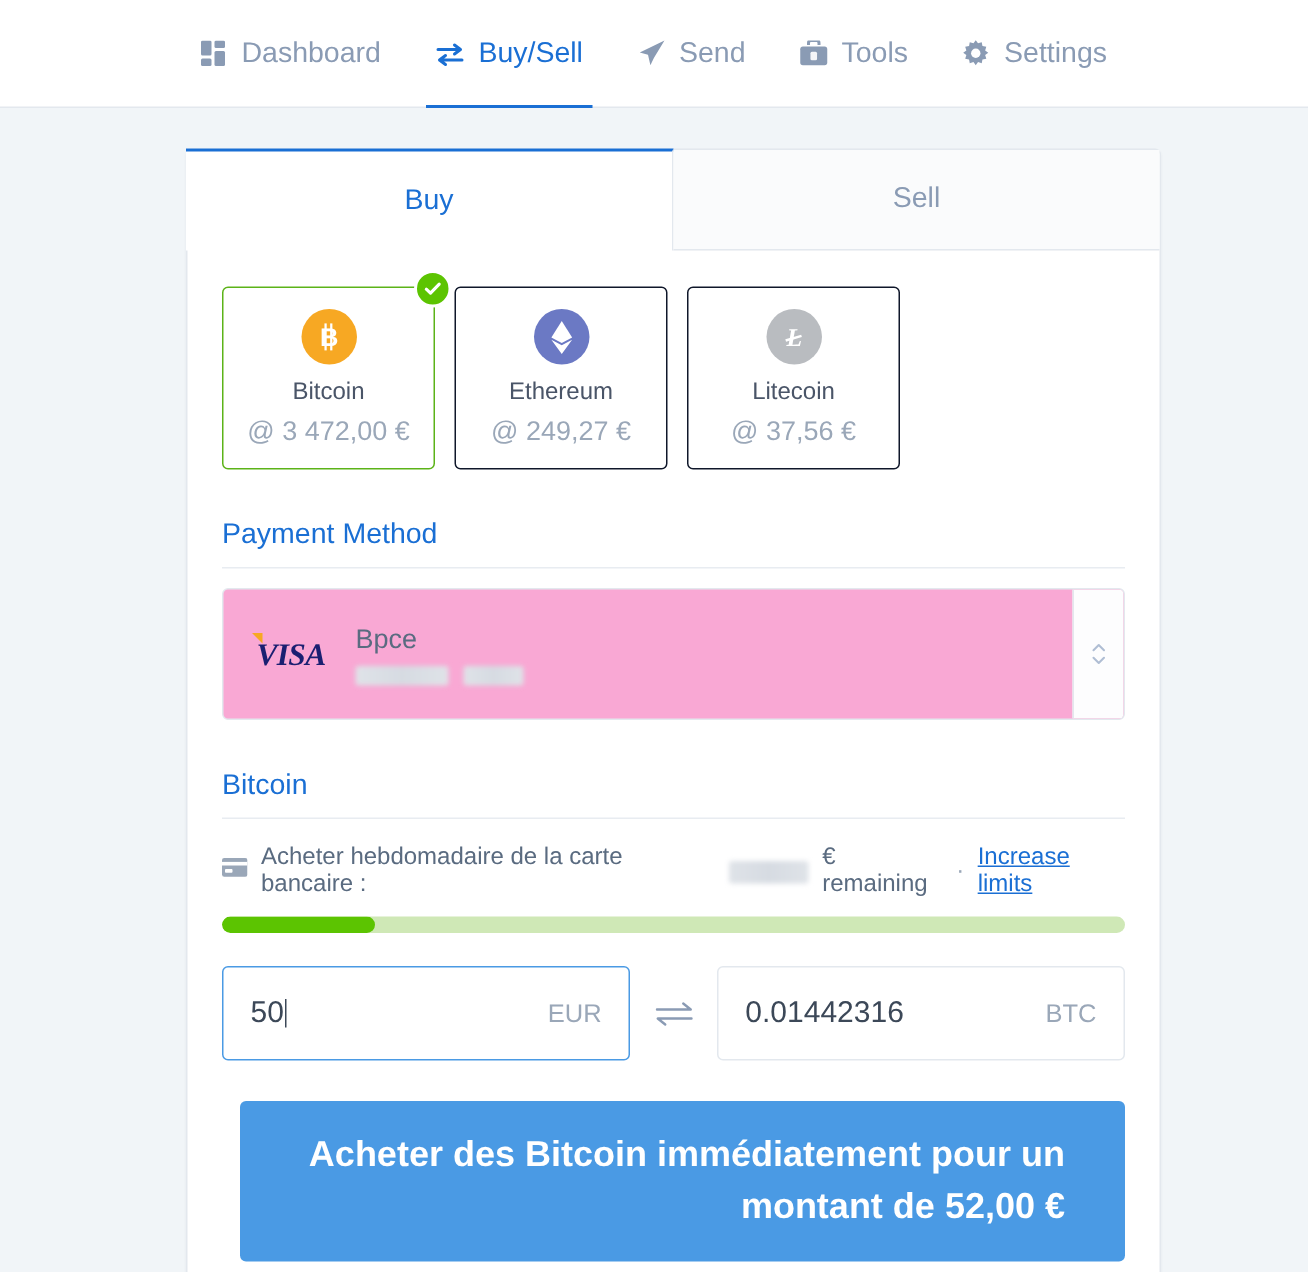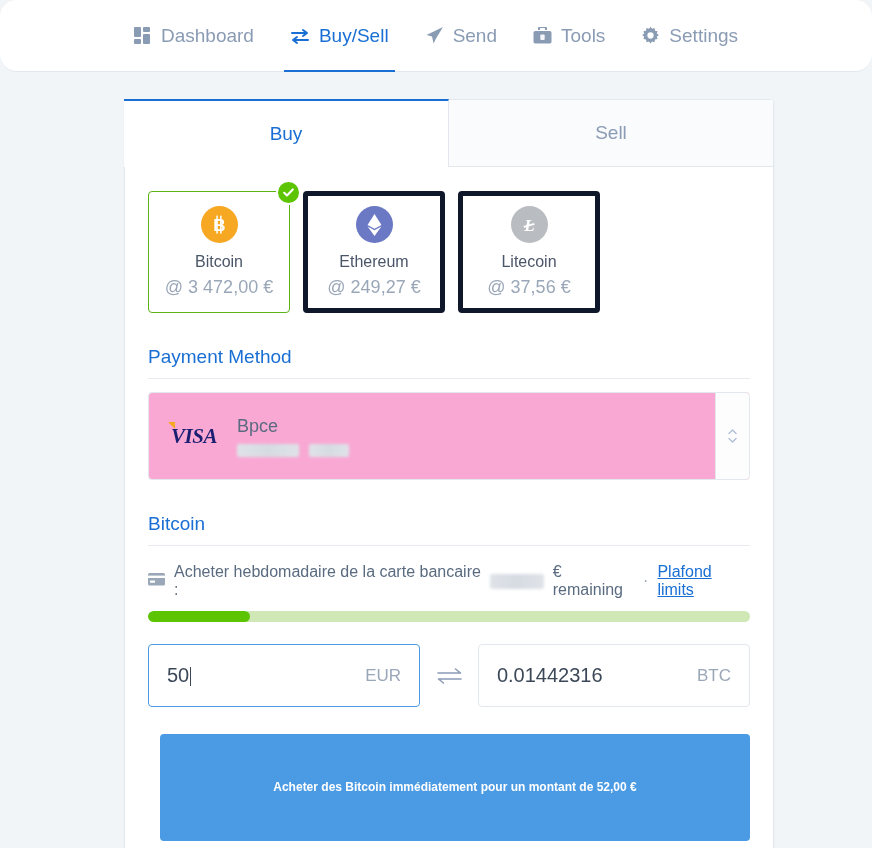--- a/index.html
+++ b/index.html
@@ -16,21 +16,20 @@
   
   .topnav {
     height: 72px;
     background: #ffffff;
     display: flex;
     align-items: center;
     justify-content: center;
     gap: 0px;
     position: relative;
     border-bottom: 1px solid #e3e8ee;
-    border-radius: 17px;
   }
   .nav-item {
     display: flex;
     align-items: center;
     gap: 9px;
     padding: 0 18px;
     height: 72px;
     font-size: 19px;
     color: #8a9bb4;
     position: relative;
@@ -87,21 +86,21 @@
     border-bottom: 1px solid #e3e8ee;
   }
 
   .body { padding: 0 23px; }
 
   
   .coins { display: flex; gap: 13px; margin-top: 24px; }
   .coin {
     width: 142px;
     height: 122px;
-    border: 5px solid #0f172a;
+    border: 1px solid #0f172a;
     border-radius: 4px;
     display: flex;
     flex-direction: column;
     align-items: center;
     justify-content: center;
     position: relative;
     cursor: pointer;
     background: #fff;
   }
   .coin.selected { border: 1px solid #5cb318; }
@@ -229,21 +228,21 @@
   .amount-cur { font-size: 17px; color: #9aa7b8; }
   .swap { width: 58px; display: flex; align-items: center; justify-content: center; }
 
   
   .cta {
     margin-top: 27px;
     height: 107px;
     background: #4a9ae4;
     border-radius: 4px;
     color: #fff;
-    font-size: 12px;
+    font-size: 24px;
     font-weight: bold;
     display: flex;
     align-items: center;
     justify-content: center;
     text-align: right;
     line-height: 1.45;
     padding: 0 40px;
     cursor: pointer;
     margin-left: 12px;
   }
@@ -395,21 +394,21 @@
         <svg width="17" height="13" viewBox="0 0 17 13" fill="#9aa7b8">
           <rect x="0" y="0" width="17" height="12.5" rx="1.5"></rect>
           <rect x="0" y="2.6" width="17" height="2.4" fill="#ffffff"></rect>
           <rect x="2" y="7.4" width="5" height="2.4" rx="0.6" fill="#ffffff"></rect>
         </svg>
       </span>
       <span>Acheter hebdomadaire de la carte bancaire :</span>
       <span class="blurbox" style="width:55px;height:15px;"></span>
       <span>€ remaining</span>
       <span class="dot-sep">·</span>
-      <span class="limit-link">Plafond limits</span>
+      <span class="limit-link">Increase limits</span>
     </div>
 
     <div class="progress" style="background: rgb(207, 232, 182);">
       <div class="progress-fill" id="progress-fill" style="width: 17%; background: rgb(92, 196, 1);"></div>
     </div>
 
     <div class="amounts">
       <div class="amount-box focused">
         <span class="amount-val"><span>50</span><span class="caret"></span></span>
         <span class="amount-cur">EUR</span>

